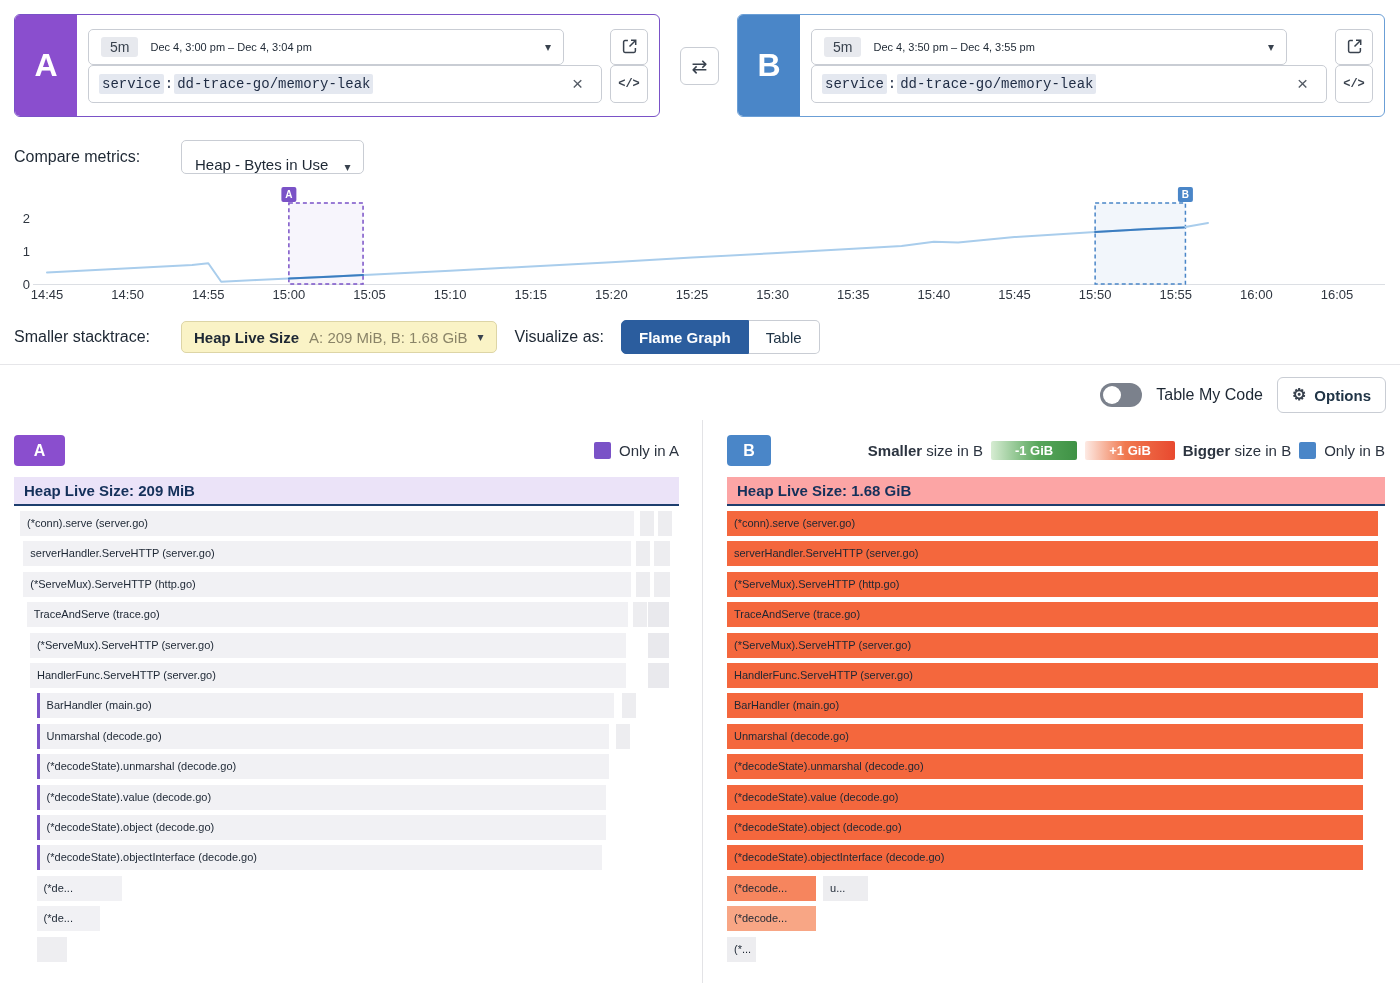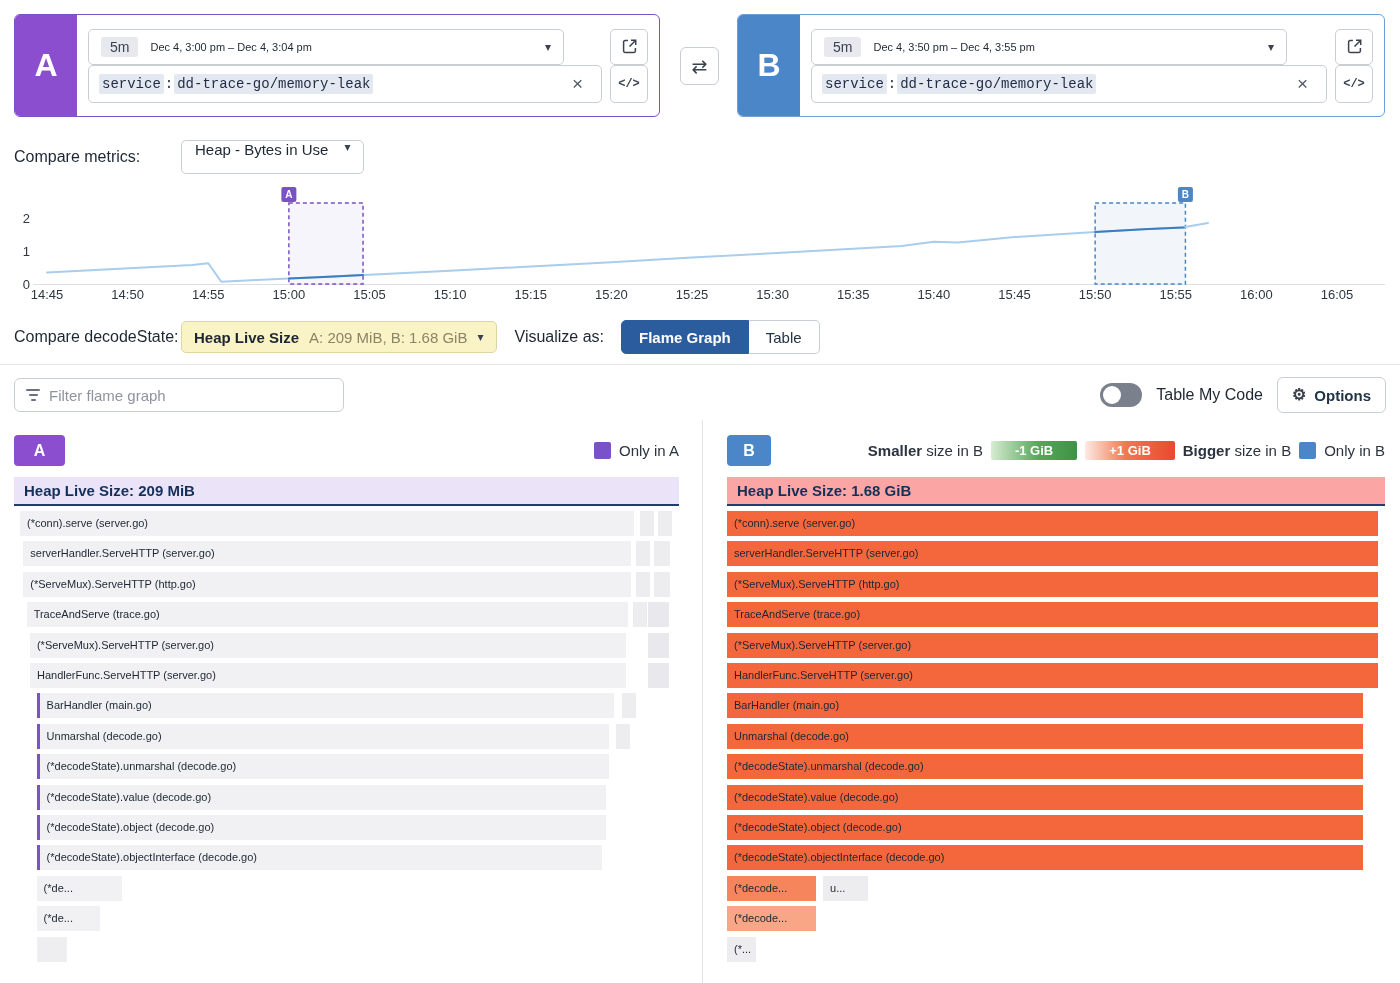--- a/index.html
+++ b/index.html
@@ -25,21 +25,21 @@
   .query-box{flex:1;height:38px;border:1px solid #c9cdd4;border-radius:5px;display:flex;align-items:center;padding:0 10px;font-family:"Liberation Mono","DejaVu Sans Mono",monospace;font-size:14px;color:#1e2b43;background:#fff}
   .token{padding:2px 1px;white-space:pre}
   .token.hl{background:#e4e8f0;border-radius:2px;padding:2px 3px}
   .clear-btn{margin-left:auto;color:#555c66;font-size:19px;background:none;border:none;cursor:pointer;padding:0 8px;line-height:1}
   .code-btn{width:38px;height:38px;border:1px solid #c9cdd4;border-radius:5px;background:#fff;display:flex;align-items:center;justify-content:center;font-family:"Liberation Mono",monospace;font-size:12px;font-weight:bold;color:#39424e;cursor:pointer;margin-left:8px}
   .swap-btn{position:absolute;left:680px;top:47px;width:39px;height:38px;border:1px solid #c9cdd4;border-radius:6px;background:#fff;display:flex;align-items:center;justify-content:center;font-size:19px;color:#39424e;cursor:pointer}
 
   
   .row-label{width:167px;font-size:16px;color:#1d2733;flex:0 0 167px}
   .metrics-row{position:absolute;left:14px;top:139px;height:36px;display:flex;align-items:center}
-  .select-box{height:34px;border:1px solid #c9cdd4;border-radius:5px;background:#fff;display:flex;align-items:flex-start;gap:16px;padding:0 13px;font-size:15px;color:#1d2733;cursor:pointer}
+  .select-box{height:34px;border:1px solid #c9cdd4;border-radius:5px;background:#fff;display:flex;align-items:flex-end;gap:16px;padding:0 13px;font-size:15px;color:#1d2733;cursor:pointer}
 
   .chart-wrap{position:absolute;left:0;top:185px;width:1400px;height:130px}
   .chart-wrap text{font-family:"Liberation Sans",sans-serif}
 
   .stack-row{position:absolute;left:14px;top:320px;height:34px;display:flex;align-items:center}
   .stack-select{height:32px;background:#faf3c6;border:1px solid #ddd5a6;border-radius:5px;display:flex;align-items:center;gap:10px;padding:0 12px;cursor:pointer}
   .stack-select .main{font-size:15px;font-weight:bold;color:#1d2733}
   .stack-select .detail{font-size:15px;color:#8a8468}
   .viz-label{margin-left:18px;font-size:16px;color:#1d2733}
   .seg{display:flex;margin-left:17px}
@@ -188,44 +188,36 @@
         <text x="1175.75" y="114" text-anchor="middle" font-size="13" fill="#2f3640">15:55</text>
         <text x="1256.375" y="114" text-anchor="middle" font-size="13" fill="#2f3640">16:00</text>
         <text x="1337" y="114" text-anchor="middle" font-size="13" fill="#2f3640">16:05</text>
         <text x="30" y="103.5" text-anchor="end" font-size="13" fill="#2f3640">0</text>
         <text x="30" y="70.5" text-anchor="end" font-size="13" fill="#2f3640">1</text>
         <text x="30" y="37.5" text-anchor="end" font-size="13" fill="#2f3640">2</text>
       </svg>
   </div>
 
   <div class="stack-row">
-    <span class="row-label">Compare decodeState:</span>
+    <span class="row-label">Smaller stacktrace:</span>
     <div class="stack-select">
       <span class="main">Heap Live Size</span>
       <span class="detail">A: 209 MiB, B: 1.68 GiB</span>
       <span class="caret">▾</span>
     </div>
     <span class="viz-label">Visualize as:</span>
     <div class="seg">
       <div class="seg-btn active">Flame Graph</div>
       <div class="seg-btn idle">Table</div>
     </div>
   </div>
 
   <div class="hdivider"></div>
 
   <div class="filter-row">
-    <div class="filter-input">
-      <span class="funnel">
-          <i></i>
-          <i></i>
-          <i></i>
-        </span>
-      <input placeholder="Filter flame graph" style="">
-    </div>
     <div class="right-cluster">
       <div class="toggle">
           <span class="knob"></span>
         </div>
       <span class="toggle-label">Table My Code</span>
       <button class="options-btn">
         <span class="gear">⚙</span>
         <span>Options</span>
       </button>
     </div>

